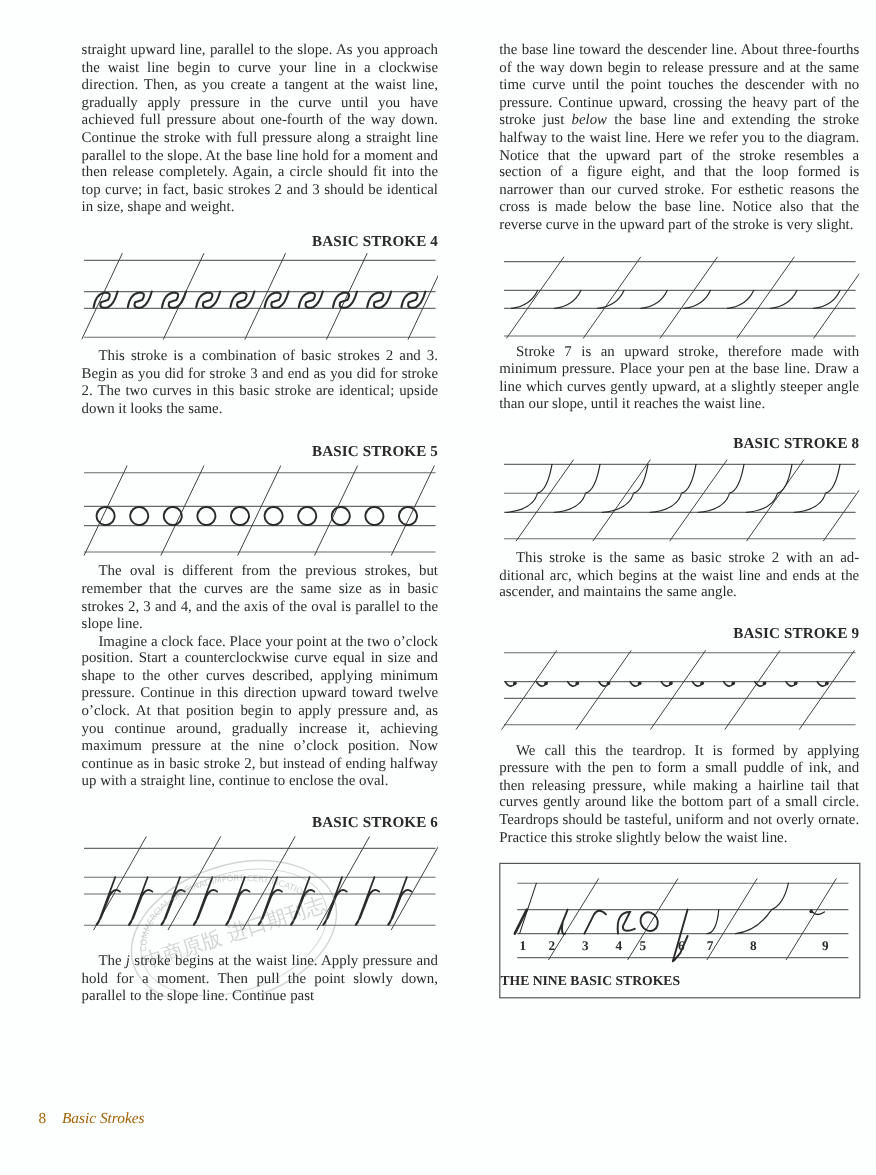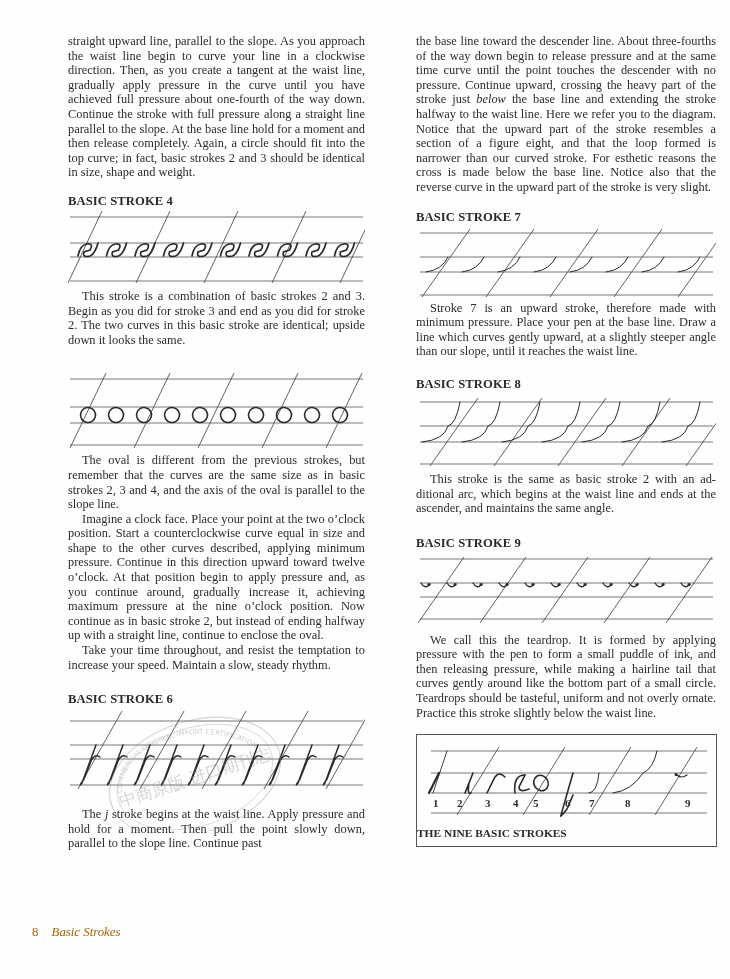--- a/index.html
+++ b/index.html
@@ -9,21 +9,21 @@
   }
   .col { position: absolute; top: 34px; width: 297px; }
   .col-left { left: 68px; }
   .col-right { left: 385px; width: 300px; margin-left: 31px; }
   p.body {
     margin: 0; font-size: 12.4px; line-height: 14.6px; text-align: justify;
     hyphens: manual;
   }
   p.indent { text-indent: 14px; }
   .heading {
-    text-align: left; font-size: 12.6px; font-weight: bold; letter-spacing: 0.1px;
+    text-align: right; font-size: 12.6px; font-weight: bold; letter-spacing: 0.1px;
     margin: 0; color: #2a2a2a;
   }
   svg.stroke { display: block; }
   svg .guide { stroke: #6a6a6a; stroke-width: 0.9; }
   svg .slope { stroke: #3a3a3a; stroke-width: 0.8; fill: none; }
   svg .ink { stroke: #2b2b2b; fill: none; stroke-linecap: round; }
   .footer {
     position: absolute; left: 32px; top: 925px; font-size: 12.8px; color: #a16207;
   }
   .footer .num { margin-right: 10px; }
@@ -66,20 +66,21 @@
       <path d="M 152.5 47 Q 154.5 36 161.5 35 Q 168.5 34 164.5 41 L 158.5 43 Q 156.5 49 164.5 47 Q 169.5 45 172.5 34" class="ink" stroke-width="1.7"></path>
       <path d="M 181 47 Q 183 36 190 35 Q 197 34 193 41 L 187 43 Q 185 49 193 47 Q 198 45 201 34" class="ink" stroke-width="1.7"></path>
       <path d="M 209.5 47 Q 211.5 36 218.5 35 Q 225.5 34 221.5 41 L 215.5 43 Q 213.5 49 221.5 47 Q 226.5 45 229.5 34" class="ink" stroke-width="1.7"></path>
       <path d="M 238 47 Q 240 36 247 35 Q 254 34 250 41 L 244 43 Q 242 49 250 47 Q 255 45 258 34" class="ink" stroke-width="1.7"></path>
       <path d="M 266.5 47 Q 268.5 36 275.5 35 Q 282.5 34 278.5 41 L 272.5 43 Q 270.5 49 278.5 47 Q 283.5 45 286.5 34" class="ink" stroke-width="1.7"></path>
     </svg>
   <div style="height:2px"></div>
   <p class="body indent">This stroke is a combination of basic strokes 2 and 3. Begin as you did for stroke 3 and end as you did for stroke 2. The two curves in this basic stroke are identical; upside down it looks the same.</p>
 
   <div style="height:22px"></div>
+  <h3 class="heading">BASIC STROKE 5</h3>
   <svg class="stroke" id="svg-s5" width="297" height="84" viewBox="0 0 297 84">
       <line x1="2" y1="10" x2="295" y2="10" class="guide"></line>
       <line x1="2" y1="38" x2="295" y2="38" class="guide"></line>
       <line x1="2" y1="54" x2="295" y2="54" class="guide"></line>
       <line x1="2" y1="76" x2="295" y2="76" class="guide"></line>
       <line x1="2" y1="79" x2="38" y2="4" class="slope"></line>
       <line x1="66" y1="79" x2="102" y2="4" class="slope"></line>
       <line x1="130" y1="79" x2="166" y2="4" class="slope"></line>
       <line x1="194" y1="79" x2="230" y2="4" class="slope"></line>
       <line x1="258" y1="79" x2="294" y2="4" class="slope"></line>
@@ -89,21 +90,20 @@
       <ellipse cx="104" cy="46" rx="7.5" ry="7.5" transform="rotate(-32 104 46) scale(1 1)" class="ink" stroke-width="1.6"></ellipse>
       <ellipse cx="132" cy="46" rx="7.5" ry="7.5" transform="rotate(-32 132 46) scale(1 1)" class="ink" stroke-width="1.6"></ellipse>
       <ellipse cx="160" cy="46" rx="7.5" ry="7.5" transform="rotate(-32 160 46) scale(1 1)" class="ink" stroke-width="1.6"></ellipse>
       <ellipse cx="188" cy="46" rx="7.5" ry="7.5" transform="rotate(-32 188 46) scale(1 1)" class="ink" stroke-width="1.6"></ellipse>
       <ellipse cx="216" cy="46" rx="7.5" ry="7.5" transform="rotate(-32 216 46) scale(1 1)" class="ink" stroke-width="1.6"></ellipse>
       <ellipse cx="244" cy="46" rx="7.5" ry="7.5" transform="rotate(-32 244 46) scale(1 1)" class="ink" stroke-width="1.6"></ellipse>
       <ellipse cx="272" cy="46" rx="7.5" ry="7.5" transform="rotate(-32 272 46) scale(1 1)" class="ink" stroke-width="1.6"></ellipse>
     </svg>
   <p class="body indent">The oval is different from the previous strokes, but remember that the curves are the same size as in basic strokes 2, 3 and 4, and the axis of the oval is parallel to the slope line.</p>
   <p class="body indent">Imagine a clock face. Place your point at the two o’clock position. Start a counterclockwise curve equal in size and shape to the other curves described, applying minimum pressure. Continue in this direc­tion upward toward twelve o’clock. At that position begin to apply pressure and, as you continue around, gradually increase it, achieving maximum pressure at the nine o’clock position. Now continue as in basic stroke 2, but instead of ending halfway up with a straight line, continue to enclose the oval.</p>
-  <p class="body indent">Take your time throughout, and resist the tempta­tion to increase your speed. Maintain a slow, steady rhythm.</p>
 
   <div style="height:20px"></div>
   <h3 class="heading">BASIC STROKE 6</h3>
   <svg class="stroke" id="svg-s6" width="297" height="96" viewBox="0 0 297 96">
       <line x1="2" y1="14" x2="295" y2="14" class="guide"></line>
       <line x1="2" y1="38" x2="295" y2="38" class="guide"></line>
       <line x1="2" y1="52" x2="295" y2="52" class="guide"></line>
       <line x1="2" y1="78" x2="295" y2="78" class="guide"></line>
       <line x1="10" y1="82" x2="54" y2="4" class="slope"></line>
       <line x1="72" y1="82" x2="116" y2="4" class="slope"></line>
@@ -132,21 +132,20 @@
   <ellipse cx="95" cy="64" rx="88" ry="56" fill="none" stroke="#888" stroke-width="1.2" transform="rotate(-18 95 64)"></ellipse>
   <ellipse cx="95" cy="64" rx="80" ry="49" fill="none" stroke="#888" stroke-width="0.8" transform="rotate(-18 95 64)"></ellipse>
   <text font-size="7" fill="#777" font-family="DejaVu Sans, sans-serif"><textPath href="#ringPath">COMMERCIAL ORIGINAL IMPORT CERTIFICATION</textPath></text>
   <text x="95" y="70" text-anchor="middle" font-size="17" fill="#888" transform="rotate(-18 95 64)" font-family="DejaVu Sans, sans-serif">中商原版 进口期刊志</text>
 </svg>
 
 <div class="col col-right">
   <p class="body"><span>the base line toward the descender line. About three-fourths of the way down begin to release pressure and at the same time curve until the point touches the descender with no pressure. Continue upward, cross­ing the heavy part of the stroke just </span><i>below</i><span> the base line and extending the stroke halfway to the waist line. Here we refer you to the diagram. Notice that the upward part of the stroke resembles a section of a figure eight, and that the loop formed is narrower than our curved stroke. For esthetic reasons the cross is made below the base line. Notice also that the reverse curve in the upward part of the stroke is very slight.</span></p>
 
   <div style="height:15px"></div>
-  <h3 class="heading">BASIC STROKE 7</h3>
   <svg class="stroke" id="svg-s7" width="300" height="76" viewBox="0 0 300 76">
       <line x1="4" y1="8" x2="297" y2="8" class="guide"></line>
       <line x1="4" y1="32" x2="297" y2="32" class="guide"></line>
       <line x1="4" y1="47" x2="297" y2="47" class="guide"></line>
       <line x1="4" y1="70" x2="297" y2="70" class="guide"></line>
       <line x1="6" y1="72" x2="54" y2="4" class="slope"></line>
       <line x1="70" y1="72" x2="118" y2="4" class="slope"></line>
       <line x1="134" y1="72" x2="182" y2="4" class="slope"></line>
       <line x1="198" y1="72" x2="246" y2="4" class="slope"></line>
       <line x1="262" y1="72" x2="310" y2="4" class="slope"></line>

